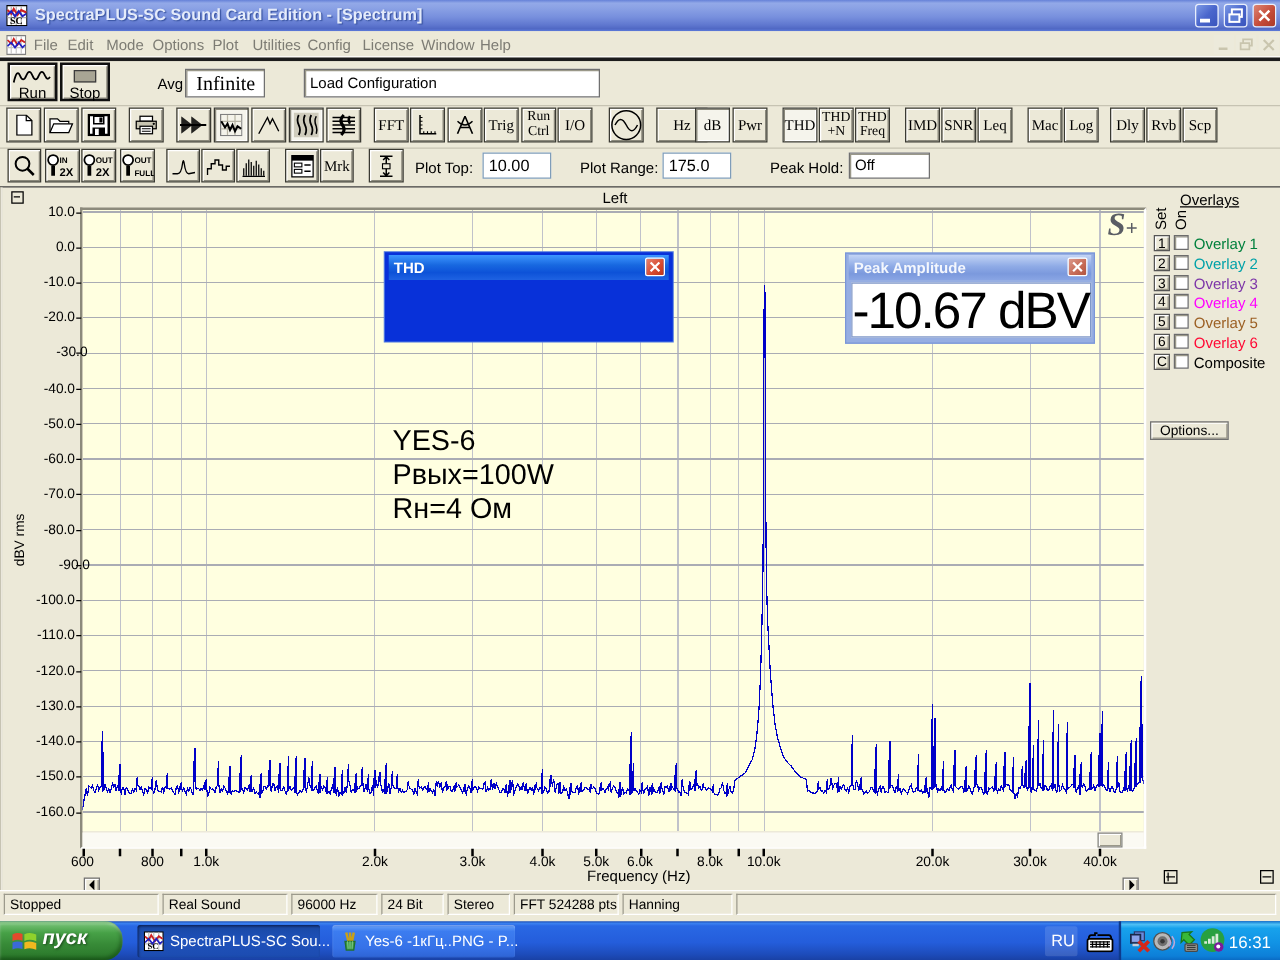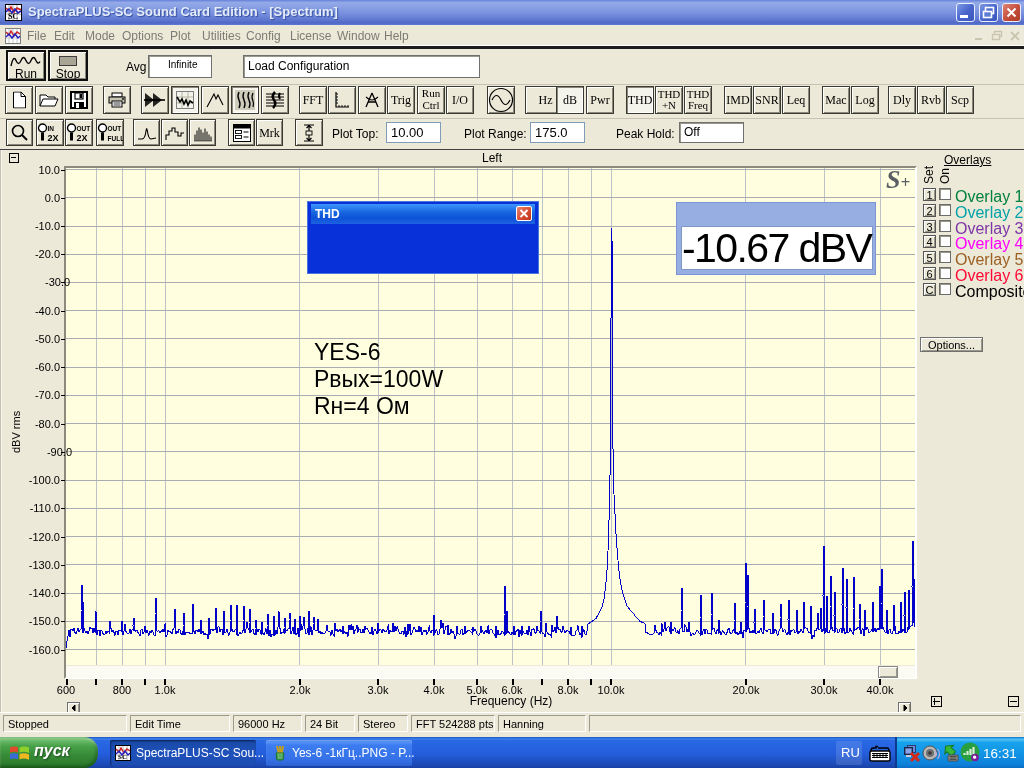--- a/index.html
+++ b/index.html
@@ -15,21 +15,21 @@
 .cbtn{position:absolute;background:#ece9d8;border:1px solid #707070;
  box-shadow:inset 1px 1px 0 #fff,inset -1px -1px 0 #9a9889;display:flex;align-items:center;justify-content:center;margin-top:36px;}
 .lbl{position:absolute;font-size:11px;color:#000;white-space:nowrap;}
 .statcell{position:absolute;top:3px;height:17px;border:1px solid;border-color:#9c9a8c #fff #fff #9c9a8c;
  font-size:11px;color:#000;padding:2px 0 0 4px;white-space:nowrap;overflow:hidden;}
 .ovlbtn{position:absolute;width:13px;height:13px;background:#ece9d8;border:1px solid #555;
  box-shadow:inset 1px 1px 0 #fff,inset -1px -1px 0 #9a9889;font-size:11px;color:#000;
  display:flex;align-items:center;justify-content:center;}
 .ovlchk{position:absolute;width:12px;height:12px;background:#fff;border:1px solid #6c6c6c;
  box-shadow:inset 1px 1px 0 #9a9889;}
-.ovllbl{position:absolute;font-size:16px;white-space:nowrap;}
+.ovllbl{position:absolute;font-size:12px;white-space:nowrap;}
 </style></head>
 <body>
 
 <div class="abs" style="left:0;top:0;width:1024px;height:25px;
 background:linear-gradient(180deg,#6581d8 0%,#93a9e8 10%,#8ba2e5 25%,#778fdd 55%,#5f77cf 80%,#5068c4 92%,#5d7bdc 100%);"></div>
 <svg class="abs" style="left:5px;top:4px" width="17" height="17" viewBox="0 0 17 17">
  <rect x="0.5" y="0.5" width="16" height="16" fill="#fff" stroke="#000"></rect>
  <path d="M4 1V16M8 1V16M12 1V16M1 5H16M1 10H16" stroke="#b0b0b0" stroke-width="1"></path>
  <path d="M1 4 L4 7 L6 3 L9 8 L12 4 L16 6" stroke="#d02020" stroke-width="1.6" fill="none"></path>
  <path d="M1 8 L4 5 L7 9 L10 5 L13 9 L16 7" stroke="#2020c0" stroke-width="1.6" fill="none"></path>
@@ -91,21 +91,21 @@
  </svg>
  <div class="abs" style="left:0;top:15px;width:100%;text-align:center;font-size:12px;"><u>R</u>un</div>
 </div>
 <div class="abs" style="left:48px;top:50px;width:40px;height:31px;background:#ece9d8;border:2px solid #101010;
  box-shadow:inset 1px 1px 0 #fff,inset -1px -1px 0 #8a887b;">
  <div class="abs" style="left:9px;top:4px;width:18px;height:10px;background:#a8a594;border:1px solid #3c3c3c;"></div>
  <div class="abs" style="left:0;top:15px;width:100%;text-align:center;font-size:12px;"><u>S</u>top</div>
 </div>
 <div class="lbl" style="left:126px;top:60px;font-size:12px;">Avg</div>
 <div class="abs" style="left:148px;top:55px;width:64px;height:23px;background:#fff;border:1px solid #707070;box-shadow:inset 1px 1px 0 #9a9889;">
-    <div class="abs" style="left:19px;top:3px;font-size:10px;">Infinite</div>
+    <div class="abs" style="left:8px;top:3px;font-size:16px;font-family:Liberation Serif, serif;">Infinite</div>
     <div class="cbtn" style="right:2px;top:2px;width:17px;height:17px;">
       <svg width="9" height="5" viewBox="0 0 9 5">
         <path d="M0 0 H9 L4.5 5 Z" fill="#000"></path>
       </svg>
     </div>
   </div>
 <div class="abs" style="left:243px;top:55px;width:237px;height:23px;background:#fff;border:1px solid #707070;box-shadow:inset 1px 1px 0 #9a9889;">
     <div class="abs" style="left:4px;top:3px;font-size:12px;">Load Configuration</div>
     <div class="cbtn" style="right:2px;top:2px;width:17px;height:17px;">
       <svg width="9" height="5" viewBox="0 0 9 5">
@@ -453,20 +453,30 @@
    background:linear-gradient(135deg,#e8836f 0%,#d6492f 60%,#bc3318 100%);">
    <svg class="abs" style="left:2px;top:2px" width="10" height="9" viewBox="0 0 10 9">
     <path d="M1.5 1 L8.5 8 M8.5 1 L1.5 8" stroke="#fff" stroke-width="1.8"></path>
         </svg>
   </div>
  </div>
 </div>
 
 <div class="abs" style="left:676px;top:202px;width:200px;height:73px;background:#96aee2;
  border:1px solid #7a96d8;">
+ <div class="abs" style="left:2px;top:1px;width:194px;height:20px;
+  background:linear-gradient(180deg,#c2d4f5 0%,#8fabe6 45%,#7b99dd 75%,#89a5e4 100%);">
+  <div class="abs" style="left:4px;top:3px;font-size:12px;font-weight:bold;color:#f4f7fd;">Peak Amplitude</div>
+  <div class="abs" style="right:3px;top:2px;width:16px;height:15px;border-radius:2px;border:1px solid #fff;
+   background:linear-gradient(135deg,#dc9a8c 0%,#c66a55 60%,#b05540 100%);">
+   <svg class="abs" style="left:2px;top:2px" width="10" height="9" viewBox="0 0 10 9">
+    <path d="M1.5 1 L8.5 8 M8.5 1 L1.5 8" stroke="#fff" stroke-width="1.8"></path>
+        </svg>
+  </div>
+ </div>
  <div class="abs" style="left:4px;top:23px;width:192px;height:44px;background:#fff;border:1px solid #8098c8;">
   <div class="abs" style="left:0px;top:-2px;font-size:41px;color:#000;letter-spacing:-1.6px;">-10.67 dBV</div>
  </div>
 </div>
 <div class="abs" style="left:944px;top:153px;font-size:12px;color:#000;text-decoration:underline;">Overlays</div>
 <div class="abs" style="left:922px;top:184px;font-size:12px;transform:rotate(-90deg);transform-origin:left top;">Set</div>
 <div class="abs" style="left:938px;top:184px;font-size:12px;transform:rotate(-90deg);transform-origin:left top;">On</div>
 <div class="ovlbtn" style="left:923px;top:188px;">1</div>
 <div class="ovlchk" style="left:939px;top:188px;"></div>
 <div class="ovllbl" style="left:955px;top:188px;color:#00803d;">Overlay 1</div>
@@ -489,21 +499,21 @@
 <div class="ovlchk" style="left:939px;top:283px;"></div>
 <div class="ovllbl" style="left:955px;top:283px;color:#000000;">Composite</div>
 <div class="cbtn" style="left:920px;top:301px;width:63px;height:15px;font-size:11px;">Options...</div>
 <div class="abs" style="left:931px;top:696px;width:11px;height:11px;background:#ece9d8;border:1px solid #000;"></div>
 <div class="abs" style="left:933px;top:701px;width:7px;height:1px;background:#000;"></div>
 <div class="abs" style="left:934px;top:698px;width:1px;height:7px;background:#000;"></div>
 <div class="abs" style="left:1008px;top:696px;width:11px;height:11px;background:#ece9d8;border:1px solid #000;"></div>
 <div class="abs" style="left:1010px;top:701px;width:7px;height:1px;background:#000;"></div>
 <div class="abs" style="left:0;top:712px;width:1024px;height:25px;background:#ece9d8;border-top:1px solid #fff;"></div>
 <div class="statcell" style="left:3px;width:124px;top:715px;">Stopped</div>
-<div class="statcell" style="left:130px;width:100px;top:715px;">Edit Time</div>
+<div class="statcell" style="left:130px;width:100px;top:715px;">Real Sound</div>
 <div class="statcell" style="left:233px;width:69px;top:715px;">96000 Hz</div>
 <div class="statcell" style="left:305px;width:50px;top:715px;">24 Bit</div>
 <div class="statcell" style="left:358px;width:50px;top:715px;">Stereo</div>
 <div class="statcell" style="left:411px;width:84px;top:715px;">FFT 524288 pts</div>
 <div class="statcell" style="left:498px;width:88px;top:715px;">Hanning</div>
 <div class="statcell" style="left:589px;width:432px;top:715px;"></div>
 <div class="abs" style="left:0;top:737px;width:1024px;height:31px;
  background:linear-gradient(180deg,#1e52b7 0%,#3a80f0 6%,#2968e4 12%,#245ddb 55%,#1d4cbb 85%,#1941a5 100%);"></div>
 <div class="abs" style="left:0;top:737px;width:98px;height:31px;border-radius:0 14px 14px 0;
  background:linear-gradient(180deg,#3e9b3e 0%,#71bf71 8%,#47a147 30%,#378a37 60%,#2e7d2e 85%,#256f25 100%);

